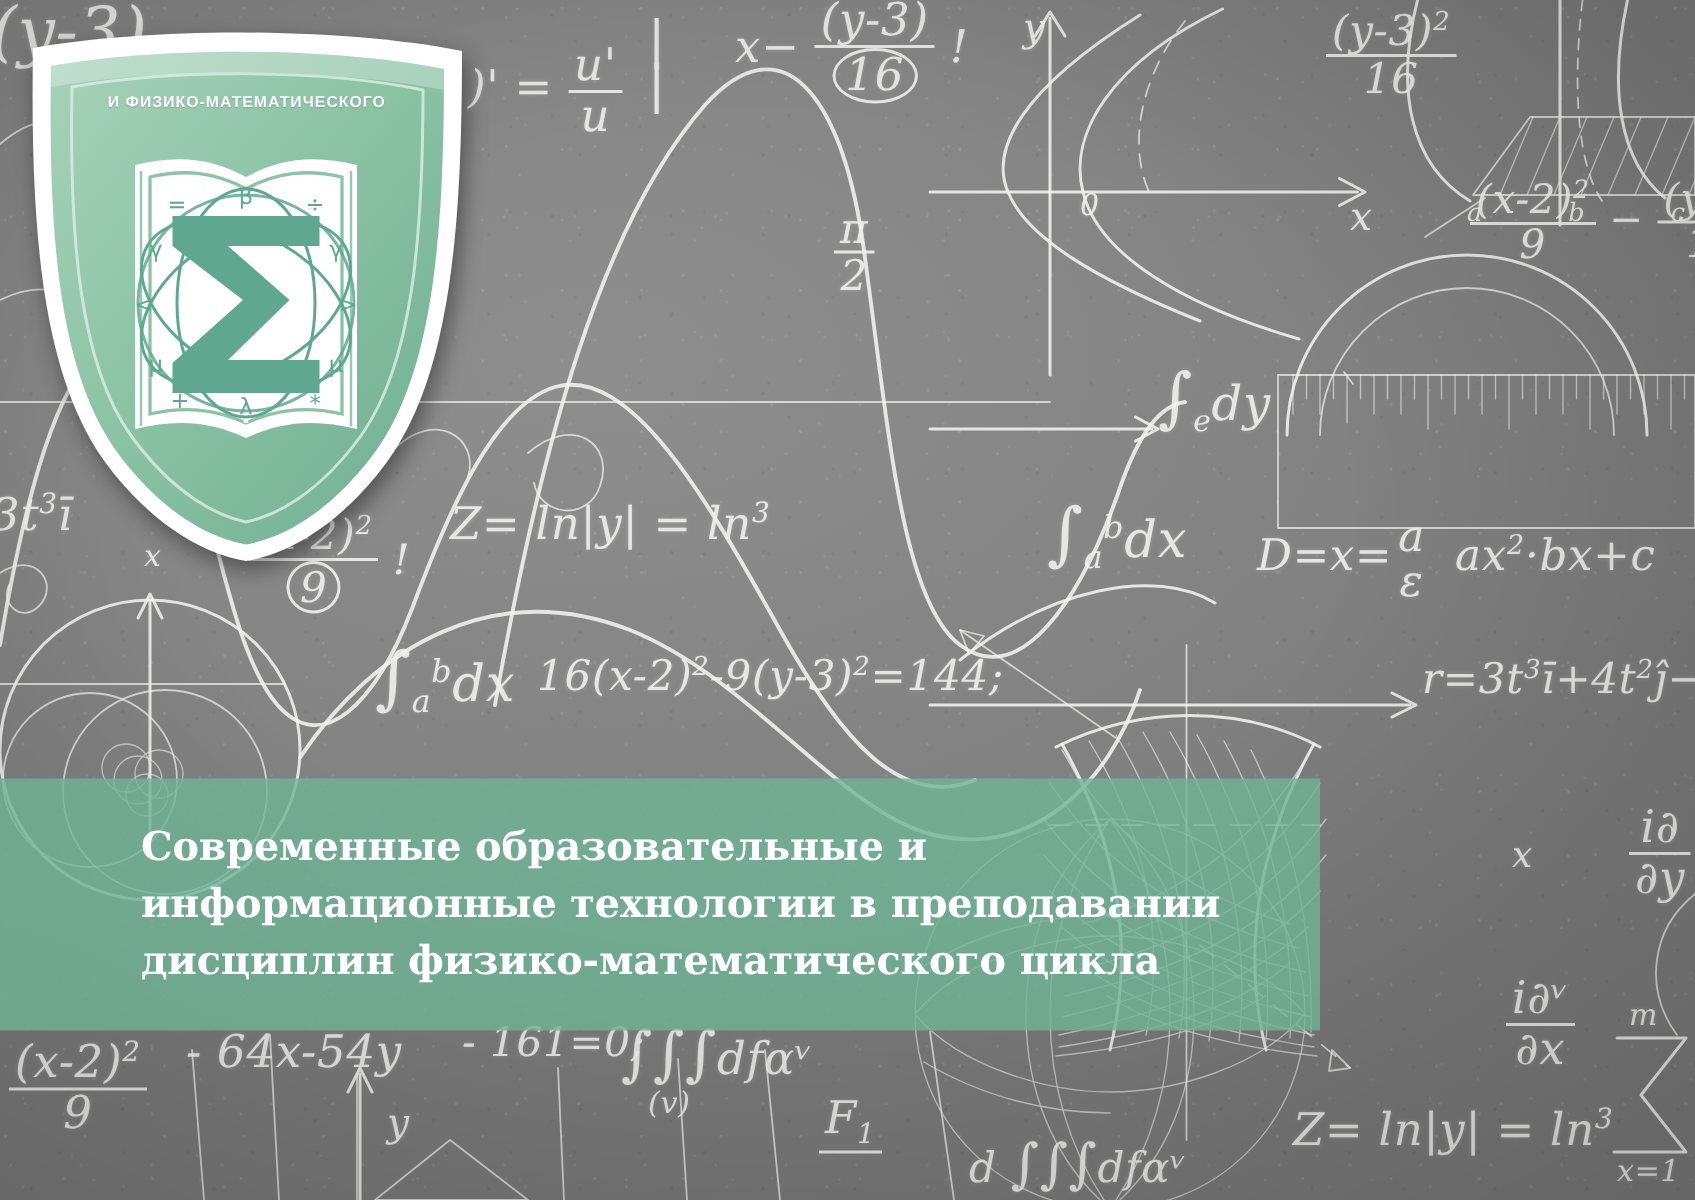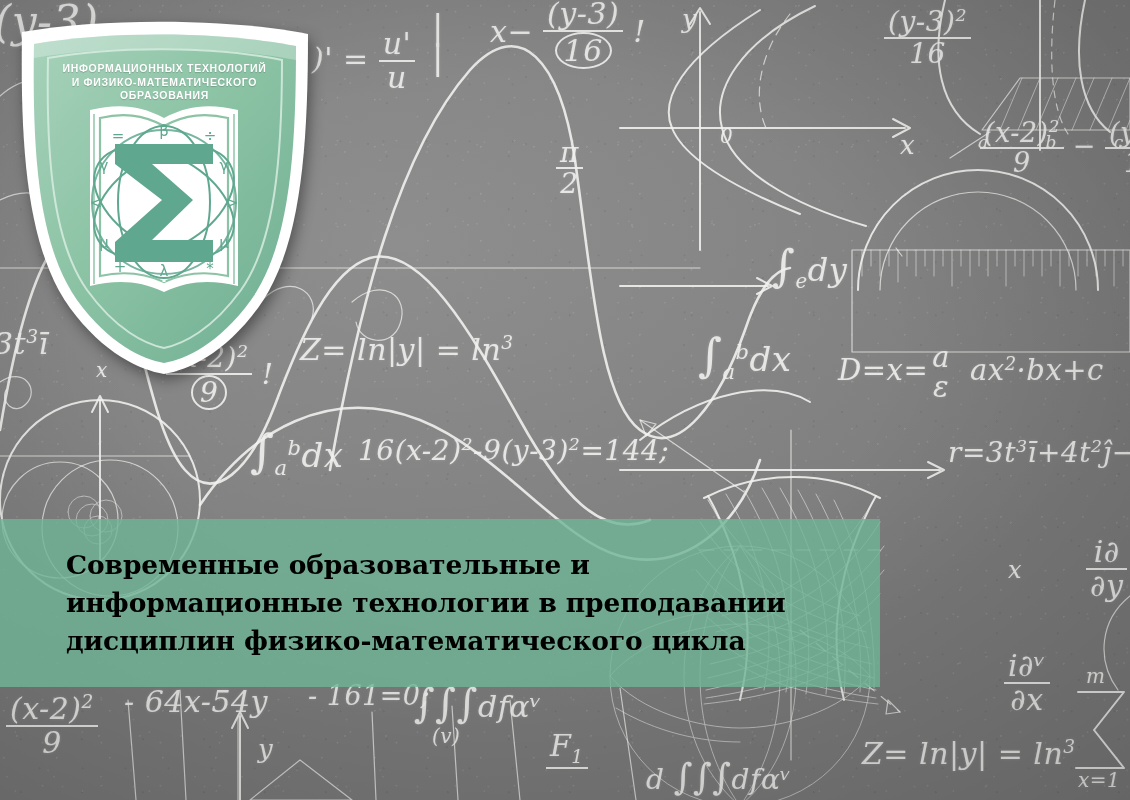--- a/index.html
+++ b/index.html
@@ -89,22 +89,22 @@
   .shield-text .l1{font-size:10px;}
 
   
   #banner{
     position:absolute;left:0;top:519px;width:880px;height:168px;
     background:rgba(111,180,150,.80);
     display:flex;align-items:center;
   }
   #banner-title{
     margin:0;
-    padding:0 40px 0 66px;
-    color:#000000;
+    padding:0 40px 0 94px;
+    color:#ffffff;
     font-family:"DejaVu Serif","Liberation Serif",serif;
     font-weight:700;
     font-size:26.5px;
     line-height:38px;
     letter-spacing:-.1px;
   }
 </style>
 </head>
 <body>
 
@@ -453,23 +453,21 @@
         <text x="220" y="194">&gt;</text>
         <text x="92" y="234">μ</text>
         <text x="212" y="234">μ</text>
         <text x="108" y="258">+</text>
         <text x="152" y="262">λ</text>
         <text x="198" y="260">*</text>
       </g>
     </svg>
 
     <div class="shield-text">
-      <div>ИНФОРМАЦИОННЫХ ТЕХНОЛОГИЙ</div>
       <div>И ФИЗИКО-МАТЕМАТИЧЕСКОГО</div>
-      <div>ОБРАЗОВАНИЯ</div>
     </div>
   </div>
 
   <div id="banner">
     <h1 id="banner-title">Современные образовательные и информационные технологии в преподавании дисциплин физико-математического цикла</h1>
   </div>
 
 </div>
 
 </body></html>

